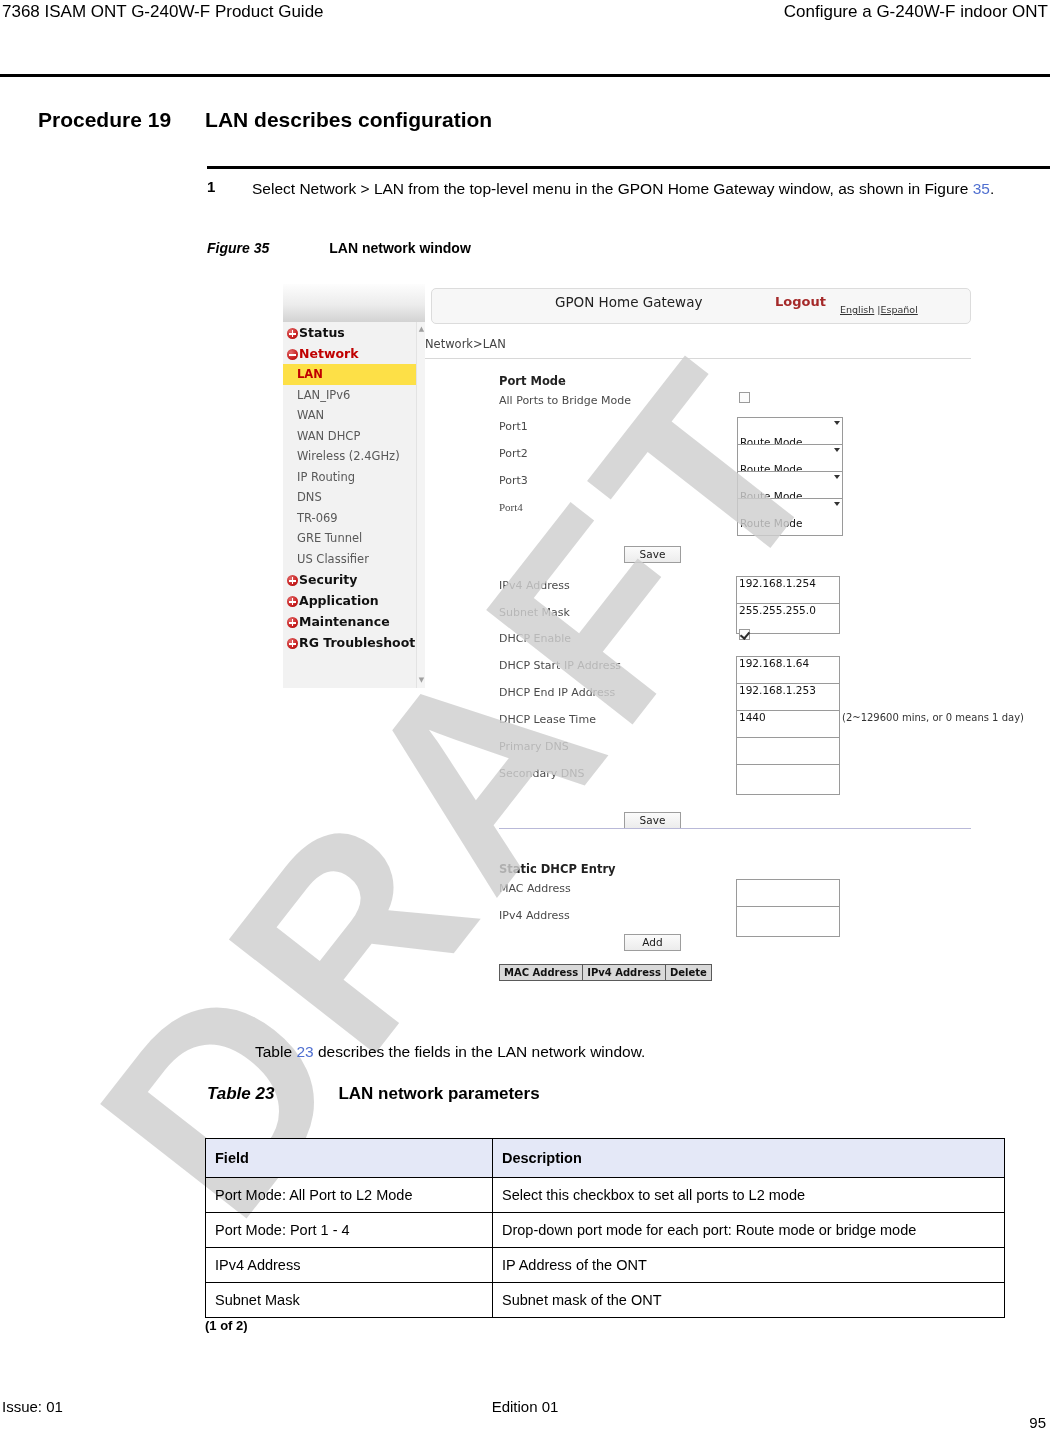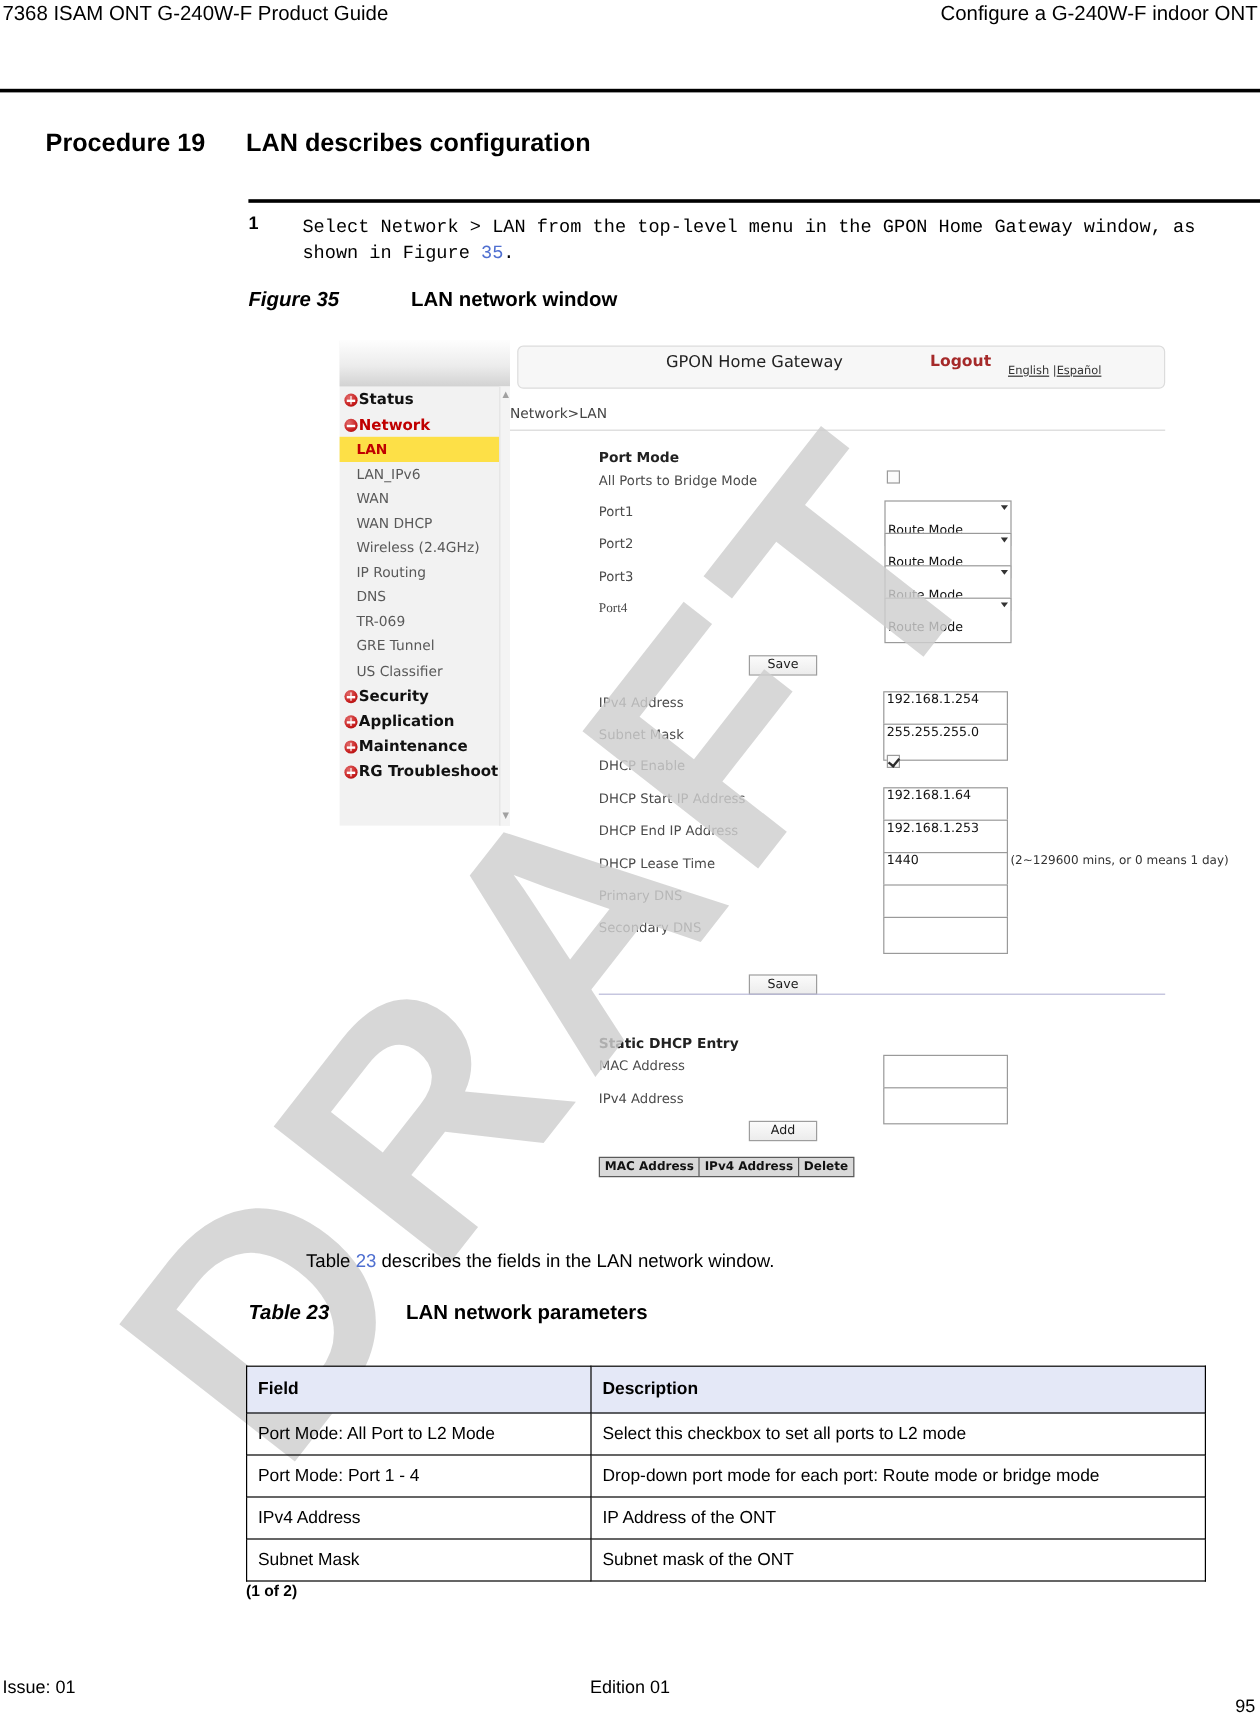--- a/index.html
+++ b/index.html
@@ -82,30 +82,29 @@
     font-size: 15px;
     font-weight: bold;
   }
   .step-body {
     position: absolute;
     left: 45px;
     top: 0px;
     width: 775px;
     font-size: 15.5px;
     line-height: 22px;
-    font-family: Liberation Mono, monospace;
   }
   .xref { color: #4f6fd0; }
 
   
   .fig-cap {
     position: absolute;
     left: 207px;
     top: 240px;
-    font-size: 17px;
+    font-size: 14px;
     font-weight: bold;
     white-space: nowrap;
   }
   .fig-cap .fig-num { font-style: italic; display: inline-block; }
   .fig-cap .fig-title { display: inline-block; margin-left: 60px; }
 
   
   .shot {
     position: absolute;
     left: 283px;

